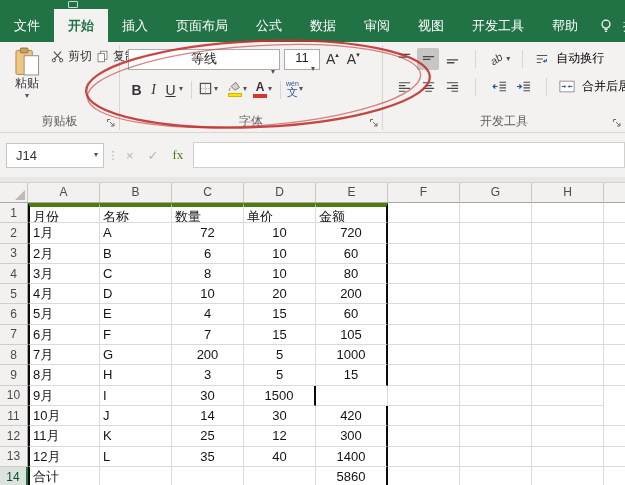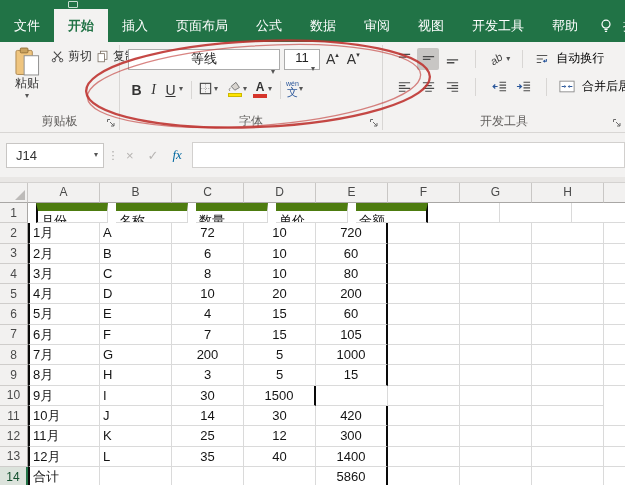--- a/index.html
+++ b/index.html
@@ -69,21 +69,21 @@
   
   .annotation { position:absolute; left:0; top:0; pointer-events:none; z-index:60; }
   
   .formulabar { height:44px; background:#f3f2f1; display:flex; align-items:center; }
   .namebox { width:98px; height:25px; background:#fff; border:1px solid #c8c6c4; margin-left:6px;
     display:flex; align-items:center; font-size:13px; color:#333; padding:0 5px 0 9px; }
   .namebox .dd { margin-left:auto; }
   .fsplit { width:18px; text-align:center; color:#a8a6a4; font-size:11px; }
   .fbtns { display:flex; align-items:center; gap:14px; padding:0 10px 0 4px; }
   .fb { color:#b6b4b2; font-size:13px; }
-  .fb.fx { font-family:"Liberation Serif",serif; font-style:italic; color:#0369a1; }
+  .fb.fx { font-family:"Liberation Serif",serif; color:#4d7c0f; }
   .finput { flex:1; height:26px; background:#fff; border:1px solid #d2d0ce; }
   
   .sheet-gap { height:6px; background:#e9e7e5; border-bottom:1px solid #d4d2d0; }
   .sheet { position:relative; background:#fff; }
   .chrow { display:flex; height:20px; }
   .corner { width:28px; flex:none; background:#f2f1f0; border-right:1px solid #c9c7c5;
     border-bottom:1px solid #a9a7a5; position:relative; }
   .corner:after { content:""; position:absolute; right:2px; bottom:2px;
     border-left:10px solid transparent; border-bottom:10px solid #bdbbb9; }
   .colhead { width:72px; flex:none; background:#f2f1f0; border-right:1px solid #c9c7c5;
@@ -92,21 +92,21 @@
   .rowhead { width:28px; flex:none; background:#f2f1f0; border-right:1px solid #a9a7a5;
     border-bottom:1px solid #cfcdcb; font-size:12px; color:#4a4a4a;
     display:flex; align-items:center; justify-content:center; }
   .rowhead.active { background:#dce3dc; border-right:2px solid #217346; color:#14502f; }
   .cell { width:72px; flex:none; border-right:1px solid #dadada; border-bottom:1px solid #dadada;
     font-size:13px; color:#141414; line-height:18px; padding:1px 3px 0 3px;
     white-space:nowrap; overflow:hidden; }
   .cell.num { text-align:center; }
   .bl { border-left:2px solid #0a0a0a; }
   .br { border-right:2px solid #0a0a0a; }
-  .bt { border-top:8px solid #4d7c0f;margin-left:8px; }
+  .bt { border-top:4px solid #4d7c0f; }
   .bb { border-bottom:2px solid #0a0a0a; }
 </style>
 </head>
 <body>
 
 <div class="titlebar">
   <div class="qat-ico"></div>
 </div>
 
 <div class="tabbar">

